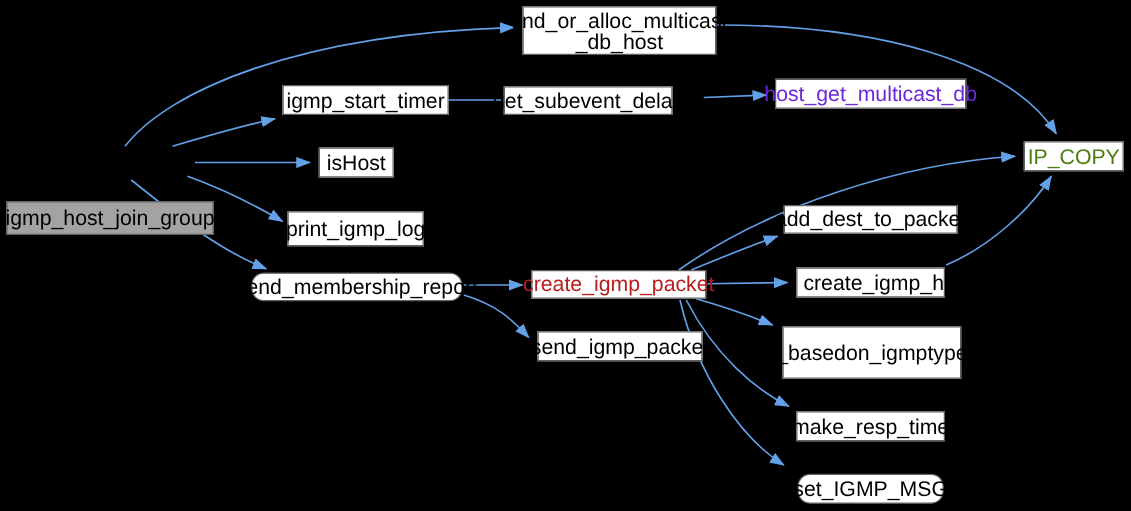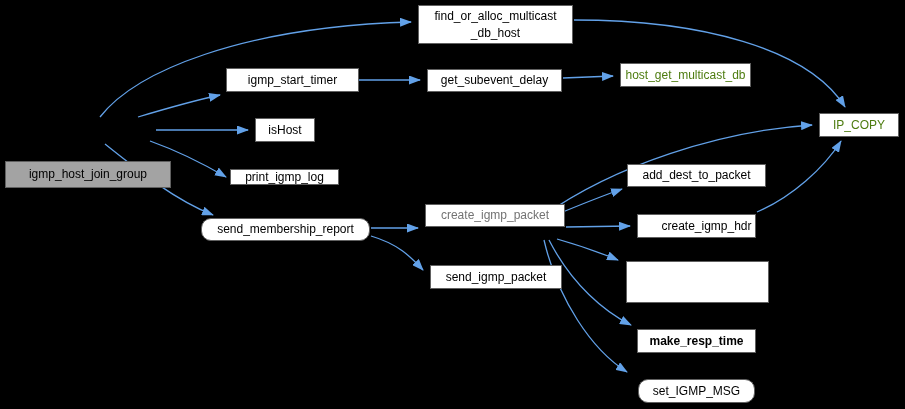--- a/index.html
+++ b/index.html
@@ -29,21 +29,21 @@
   .node {
     position: absolute;
     box-sizing: border-box;
     display: flex;
     flex-direction: column;
     align-items: center;
     justify-content: center;
     background: #ffffff;
     border: 1px solid #606060;
     color: #000000;
-    font-size: 12px;
+    font-size: 17px;
     line-height: 17px;
     white-space: nowrap;
     cursor: pointer;
     text-align: left;
   }
   .node.highlighted {
     background: #a3a3a3;
   }
   .node .line {
     display: block;
@@ -86,49 +86,50 @@
       <div class="node" style="left: 418px; top: 5px; width: 155px; height: 39px; border-color: rgb(96, 96, 96); color: rgb(0, 0, 0); background: rgb(255, 255, 255);">
         <span class="line">find_or_alloc_multicast</span>
         <span class="line">_db_host</span>
       </div>
       <div class="node" style="left: 226px; top: 68px; width: 133px; height: 24px; border-color: rgb(96, 96, 96); color: rgb(0, 0, 0); background: rgb(255, 255, 255);">
         <span class="line">igmp_start_timer</span>
       </div>
       <div class="node" style="left: 255px; top: 118px; width: 60px; height: 24px; border-color: rgb(96, 96, 96); color: rgb(0, 0, 0); background: rgb(255, 255, 255);">
         <span class="line">isHost</span>
       </div>
-      <div class="node" style="left: 230px; top: 169px; width: 109px; height: 16px; border-color: rgb(96, 96, 96); color: rgb(0, 0, 0); background: rgb(255, 255, 255);">
+      <div class="node" style="left: 230px; top: 169px; width: 109px; height: 28px; border-color: rgb(96, 96, 96); color: rgb(0, 0, 0); background: rgb(255, 255, 255);">
         <span class="line">print_igmp_log</span>
       </div>
       <div class="node" style="left: 201px; top: 218px; width: 169px; height: 23px; border-color: rgb(96, 96, 96); color: rgb(0, 0, 0); background: rgb(255, 255, 255); border-radius: 10px;">
         <span class="line">send_membership_report</span>
       </div>
-      <div class="node" style="left: 427px; top: 69px; width: 135px; height: 23px; border-color: rgb(96, 96, 96); color: rgb(0, 0, 0); background: rgb(255, 255, 255);">
+      <div class="node" style="left: 403px; top: 69px; width: 135px; height: 23px; border-color: rgb(96, 96, 96); color: rgb(0, 0, 0); background: rgb(255, 255, 255);">
         <span class="line">get_subevent_delay</span>
       </div>
-      <div class="node" style="left: 620px; top: 63px; width: 131px; height: 24px; border-color: rgb(96, 96, 96); color: #4d7c0f; background: rgb(255, 255, 255);">
+      <div class="node" style="left: 620px; top: 63px; width: 153px; height: 24px; border-color: rgb(96, 96, 96); color: #6d28d9; background: rgb(255, 255, 255);">
         <span class="line">host_get_multicast_db</span>
       </div>
       <div class="node" style="left: 819px; top: 113px; width: 80px; height: 24px; border-color: rgb(96, 96, 96); color: #4d7c0f; background: rgb(255, 255, 255);">
         <span class="line">IP_COPY</span>
       </div>
-      <div class="node" style="left: 425px; top: 204px; width: 140px; height: 23px; border-color: rgb(96, 96, 96); color: #737373; background: rgb(255, 255, 255);">
+      <div class="node" style="left: 425px; top: 216px; width: 140px; height: 23px; border-color: rgb(96, 96, 96); color: #b91c1c; background: rgb(255, 255, 255);">
         <span class="line">create_igmp_packet</span>
       </div>
       <div class="node" style="left: 430px; top: 265px; width: 132px; height: 24px; border-color: rgb(96, 96, 96); color: rgb(0, 0, 0); background: rgb(255, 255, 255);">
         <span class="line">send_igmp_packet</span>
       </div>
       <div class="node" style="left: 627px; top: 164px; width: 139px; height: 23px; border-color: rgb(96, 96, 96); color: rgb(0, 0, 0); background: rgb(255, 255, 255);">
         <span class="line">add_dest_to_packet</span>
       </div>
       <div class="node" style="left: 637px; top: 214px; width: 119px; height: 24px; border-color: rgb(96, 96, 96); color: rgb(0, 0, 0); background: rgb(255, 255, 255); padding-left: 20px;">
         <span class="line">create_igmp_hdr</span>
       </div>
       <div class="node" style="left: 626px; top: 261px; width: 143px; height: 42px; border-color: rgb(96, 96, 96); color: rgb(0, 0, 0); background: rgb(255, 255, 255);">
+        <span class="line">_basedon_igmptype</span>
       </div>
-      <div class="node" style="left: 637px; top: 329px; width: 119px; height: 24px; border-color: rgb(96, 96, 96); color: rgb(0, 0, 0); background: rgb(255, 255, 255); font-weight: bold;">
+      <div class="node" style="left: 637px; top: 329px; width: 119px; height: 24px; border-color: rgb(96, 96, 96); color: rgb(0, 0, 0); background: rgb(255, 255, 255);">
         <span class="line">make_resp_time</span>
       </div>
       <div class="node" style="left: 638px; top: 379px; width: 117px; height: 24px; border-color: rgb(96, 96, 96); color: rgb(0, 0, 0); background: rgb(255, 255, 255); border-radius: 10px;">
         <span class="line">set_IGMP_MSG</span>
       </div>
     </div>
 </div>
 
 </body></html>

